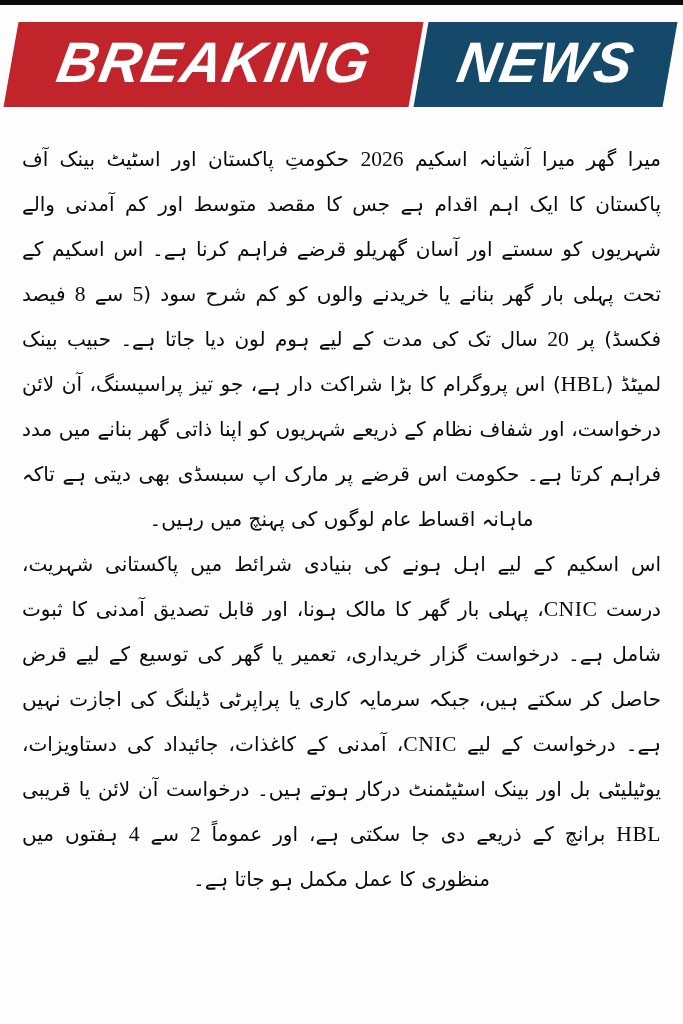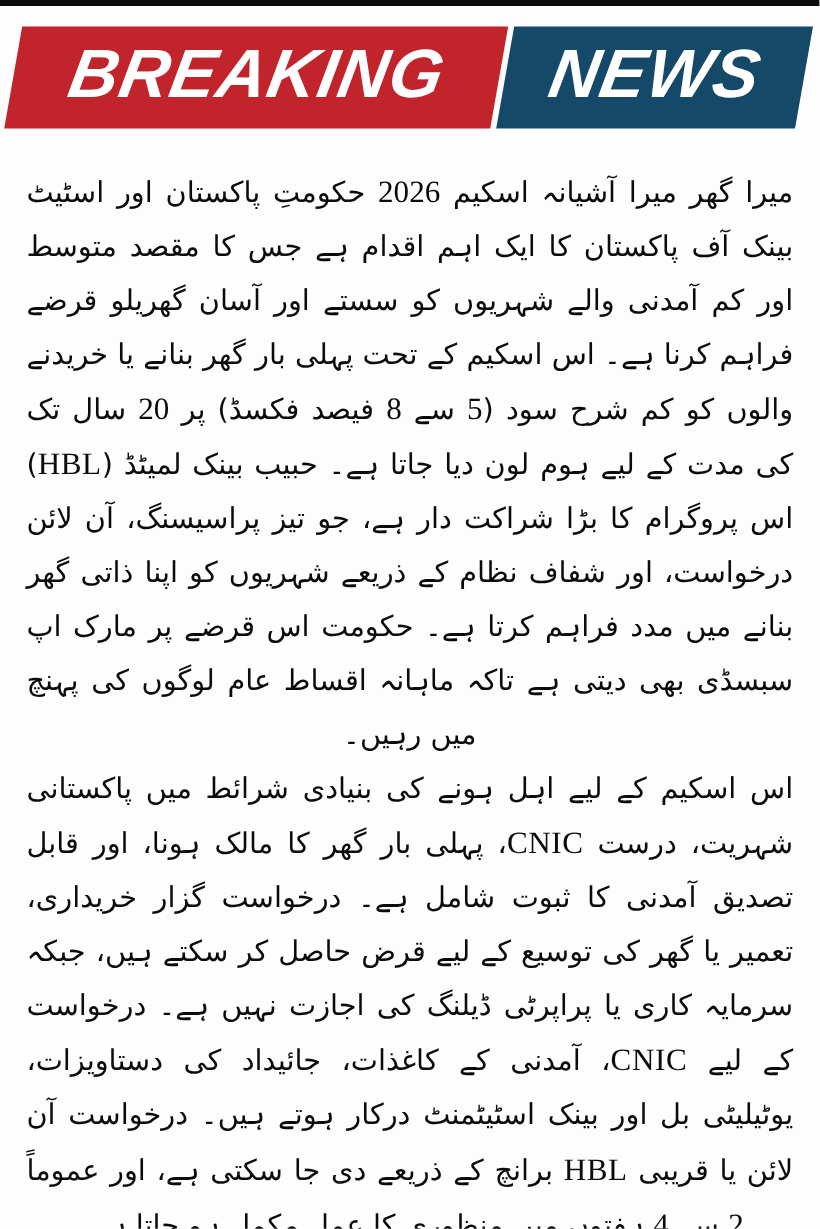--- a/index.html
+++ b/index.html
@@ -50,21 +50,21 @@
     line-height: 1;
     padding-bottom: 4px;
     white-space: nowrap;
   }
   .article {
     margin: 30px 22px 0 22px;
     color: #0b0b0b;
   }
   .article p {
     margin: 0;
-    font-size: 24px;
+    font-size: 20px;
     line-height: 45px;
     text-align: justify;
     text-align-last: center;
     font-family: "DejaVu Sans", sans-serif;
   }
   .latin {
     font-family: "Liberation Serif", "DejaVu Serif", serif;
     font-size: 1.08em;
     letter-spacing: 0.5px;
   }

